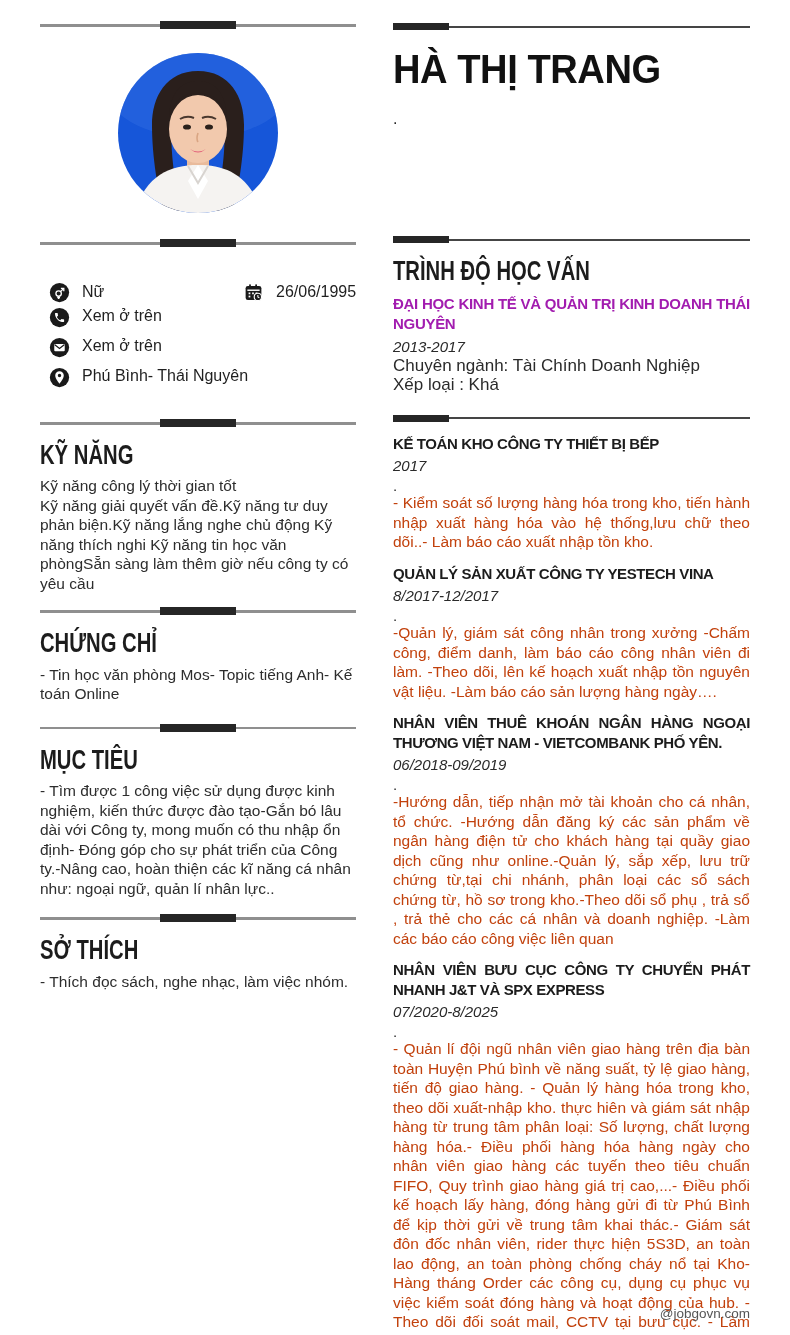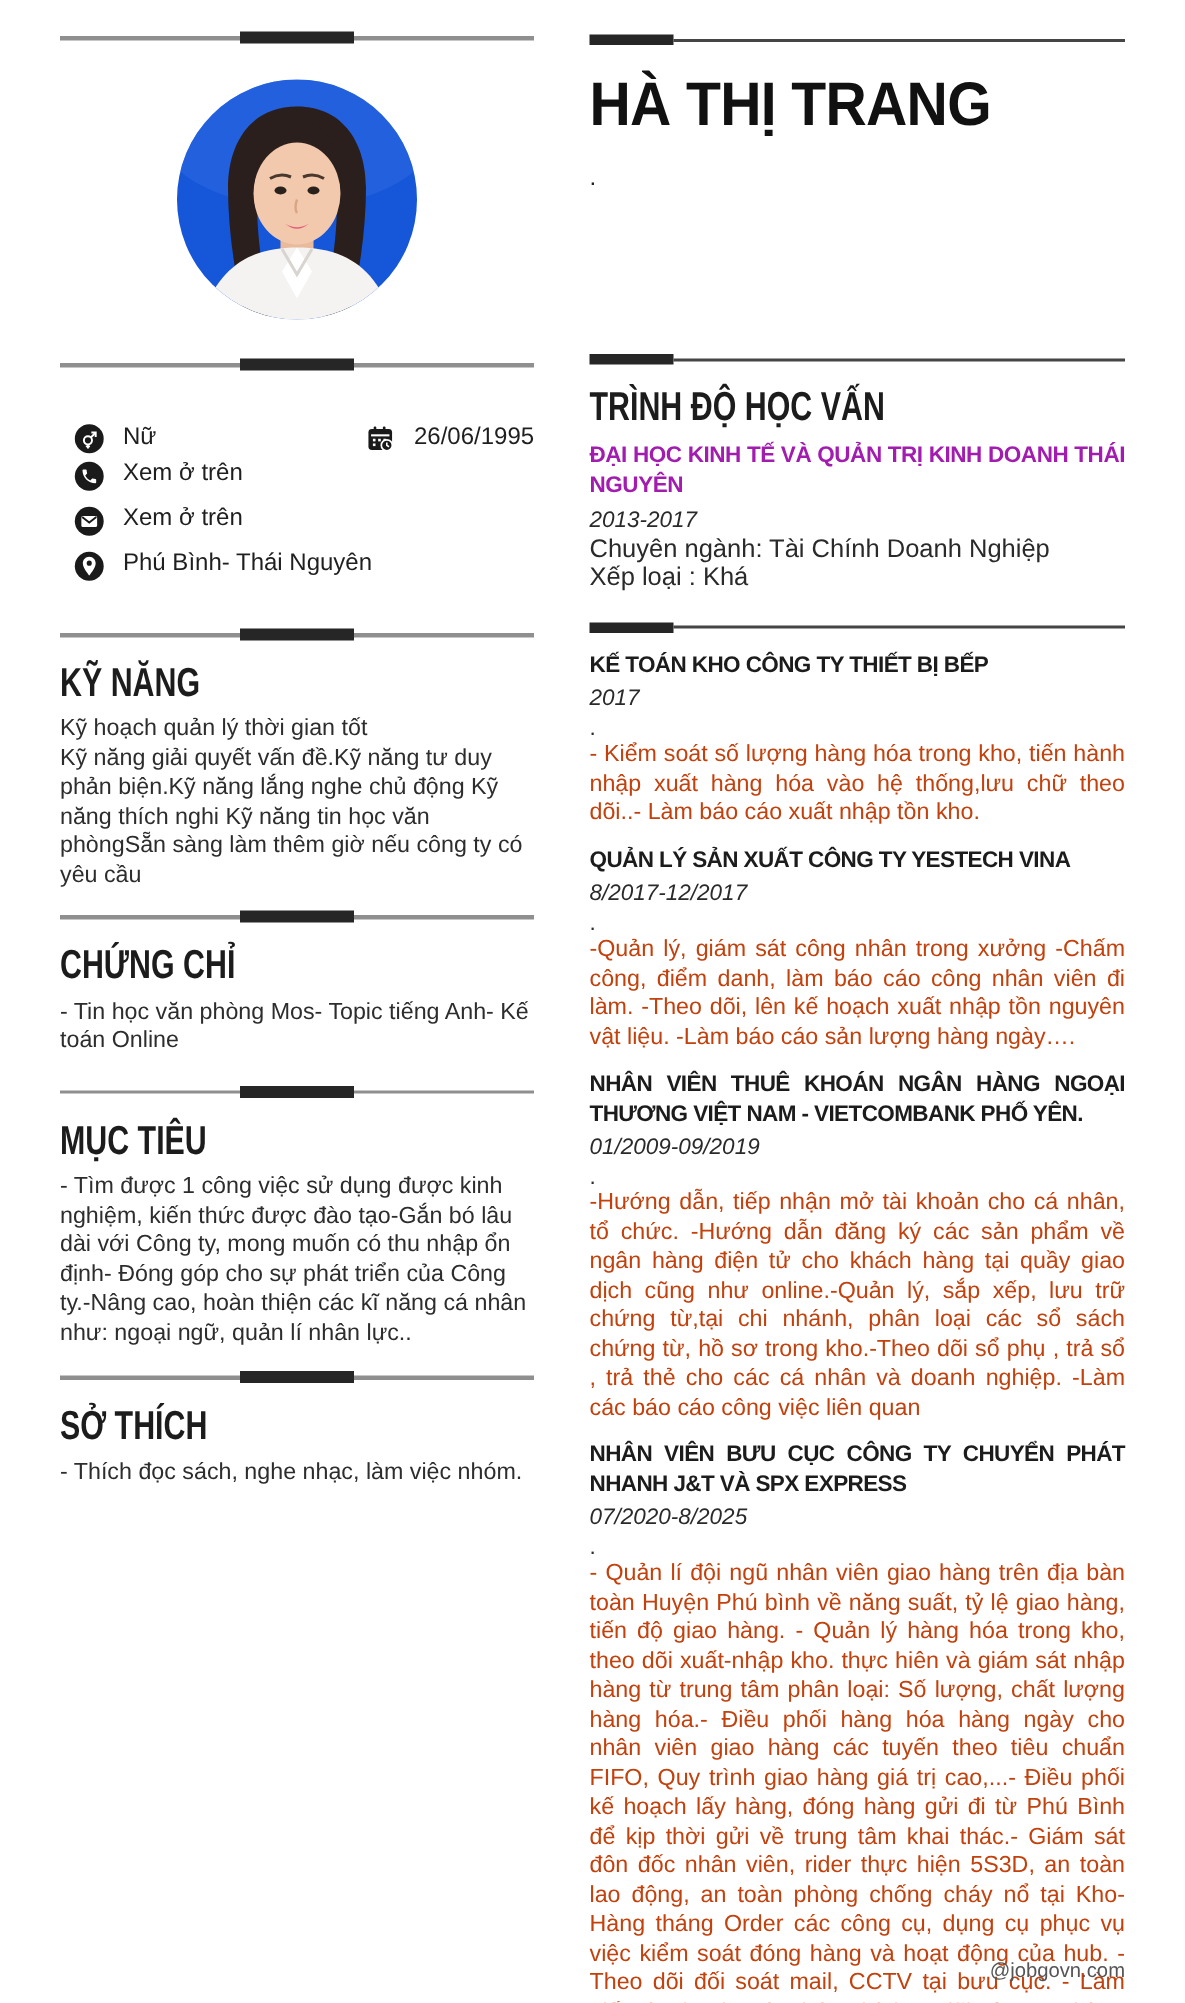--- a/index.html
+++ b/index.html
@@ -170,21 +170,21 @@
       </div>
     </div>
 
     <div class="rule-left mt-rule3l">
       <div class="thin"></div>
         <div class="thick"></div>
     </div>
 
     <h2><span class="cond">KỸ NĂNG</span></h2>
     <div class="body-text">
-      <div>Kỹ hoạch quản lý thời gian tốt</div>
+      <div>Kỹ năng công lý thời gian tốt</div>
       <div>Kỹ năng giải quyết vấn đề.Kỹ năng tư duy phản biện.Kỹ năng lắng nghe chủ động Kỹ năng thích nghi Kỹ năng tin học văn phòngSẵn sàng làm thêm giờ nếu công ty có yêu cầu</div>
     </div>
 
     <div class="rule-left mt-rule4l">
       <div class="thin"></div>
         <div class="thick"></div>
     </div>
 
     <h2><span class="cond">CHỨNG CHỈ</span></h2>
     <div class="body-text">- Tin học văn phòng Mos- Topic tiếng Anh- Kế toán Online</div>
@@ -242,21 +242,21 @@
 
     <div class="job">
       <div class="job-title">QUẢN LÝ SẢN XUẤT CÔNG TY YESTECH VINA</div>
       <div class="period">8/2017-12/2017</div>
       <div class="job-dot">.</div>
       <div class="job-desc">-Quản lý, giám sát công nhân trong xưởng -Chấm công, điểm danh, làm báo cáo công nhân viên đi làm. -Theo dõi, lên kế hoạch xuất nhập tồn nguyên vật liệu. -Làm báo cáo sản lượng hàng ngày….</div>
     </div>
 
     <div class="job">
       <div class="job-title">NHÂN VIÊN THUÊ KHOÁN NGÂN HÀNG NGOẠI THƯƠNG VIỆT NAM - VIETCOMBANK PHỐ YÊN.</div>
-      <div class="period">01/2009-09/2019</div>
+      <div class="period">06/2018-09/2019</div>
       <div class="job-dot">.</div>
       <div class="job-desc">-Hướng dẫn, tiếp nhận mở tài khoản cho cá nhân, tổ chức. -Hướng dẫn đăng ký các sản phẩm về ngân hàng điện tử cho khách hàng tại quầy giao dịch cũng như online.-Quản lý, sắp xếp, lưu trữ chứng từ,tại chi nhánh, phân loại các sổ sách chứng từ, hồ sơ trong kho.-Theo dõi sổ phụ , trả sổ , trả thẻ cho các cá nhân và doanh nghiệp. -Làm các báo cáo công việc liên quan</div>
     </div>
 
     <div class="job">
       <div class="job-title">NHÂN VIÊN BƯU CỤC CÔNG TY CHUYỂN PHÁT NHANH J&amp;T VÀ SPX EXPRESS</div>
       <div class="period">07/2020-8/2025</div>
       <div class="job-dot">.</div>
       <div class="job-desc">- Quản lí đội ngũ nhân viên giao hàng trên địa bàn toàn Huyện Phú bình về năng suất, tỷ lệ giao hàng, tiến độ giao hàng. - Quản lý hàng hóa trong kho, theo dõi xuất-nhập kho. thực hiên và giám sát nhập hàng từ trung tâm phân loại: Số lượng, chất lượng hàng hóa.- Điều phối hàng hóa hàng ngày cho nhân viên giao hàng các tuyến theo tiêu chuẩn FIFO, Quy trình giao hàng giá trị cao,...- Điều phối kế hoạch lấy hàng, đóng hàng gửi đi từ Phú Bình để kịp thời gửi về trung tâm khai thác.- Giám sát đôn đốc nhân viên, rider thực hiện 5S3D, an toàn lao động, an toàn phòng chống cháy nổ tại Kho- Hàng tháng Order các công cụ, dụng cụ phục vụ việc kiểm soát đóng hàng và hoạt động của hub. - Theo dõi đối soát mail, CCTV tại bưu cục.  - Làm giấy tờ, thanh toán, báo phí,theo dõi công nợ hàng tháng…</div>
     </div>

